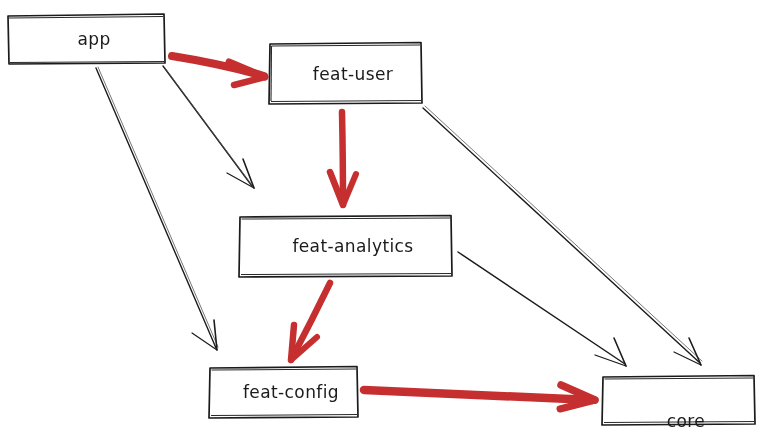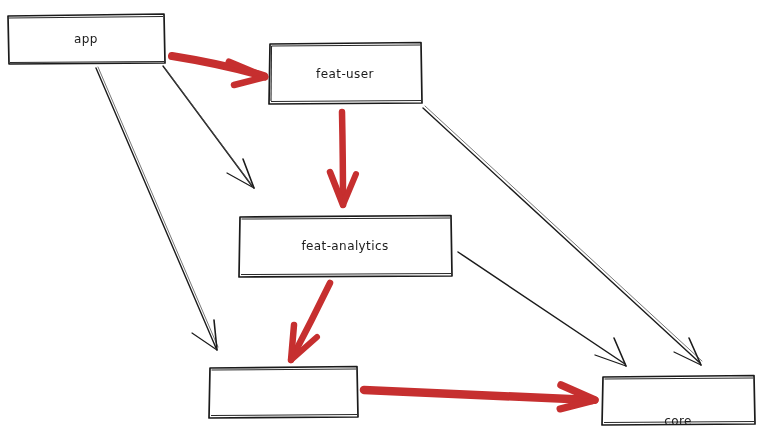--- a/index.html
+++ b/index.html
@@ -25,25 +25,26 @@
     left: 0;
     width: 760px;
     height: 443px;
   }
   .node-label {
     position: absolute;
     display: flex;
     align-items: center;
     justify-content: center;
     font-family: "DejaVu Sans", sans-serif;
-    font-size: 12px;
+    font-size: 17px;
     color: #1b1b1b;
     letter-spacing: 0.4px;
     white-space: nowrap;
     pointer-events: none;
+    margin-left: 8px;
   }
 </style>
 </head>
 <body>
 
 <div id="canvas-root">
 
   <svg id="diagram-svg" viewBox="0 0 760 443">
 
     <g>
@@ -134,16 +135,17 @@
     </g>
 
   </svg>
 
   <div class="node-label" style="left:7px; top:14px; width:158px; height:50px;">app</div>
 
   <div class="node-label" style="left:268px; top:42px; width:154px; height:64px;">feat-user</div>
 
   <div class="node-label" style="left:238px; top:215px; width:214px; height:62px;">feat-analytics</div>
 
+  <div class="node-label" style="left:208px; top:366px; width:150px; height:52px;">feat-config</div>
 
   <div class="node-label" style="left:601px; top:396px; width:154px; height:50px;">core</div>
 
 </div>
 
 </body></html>

